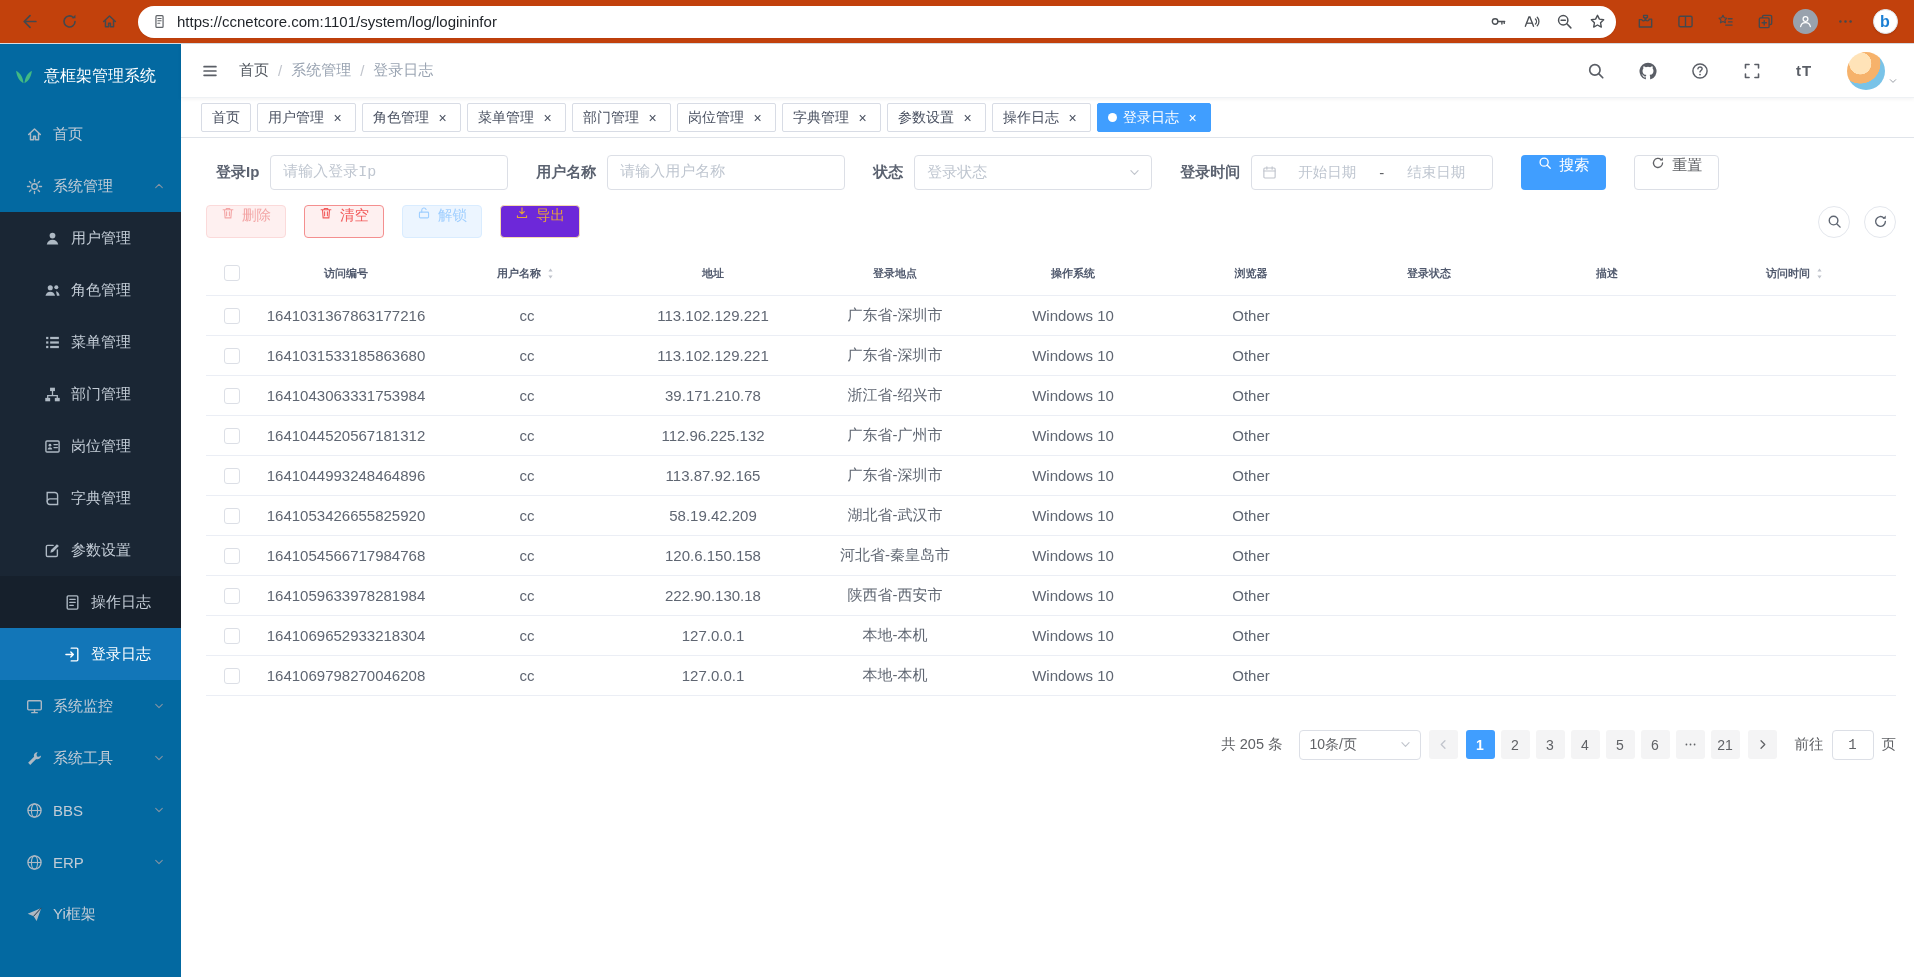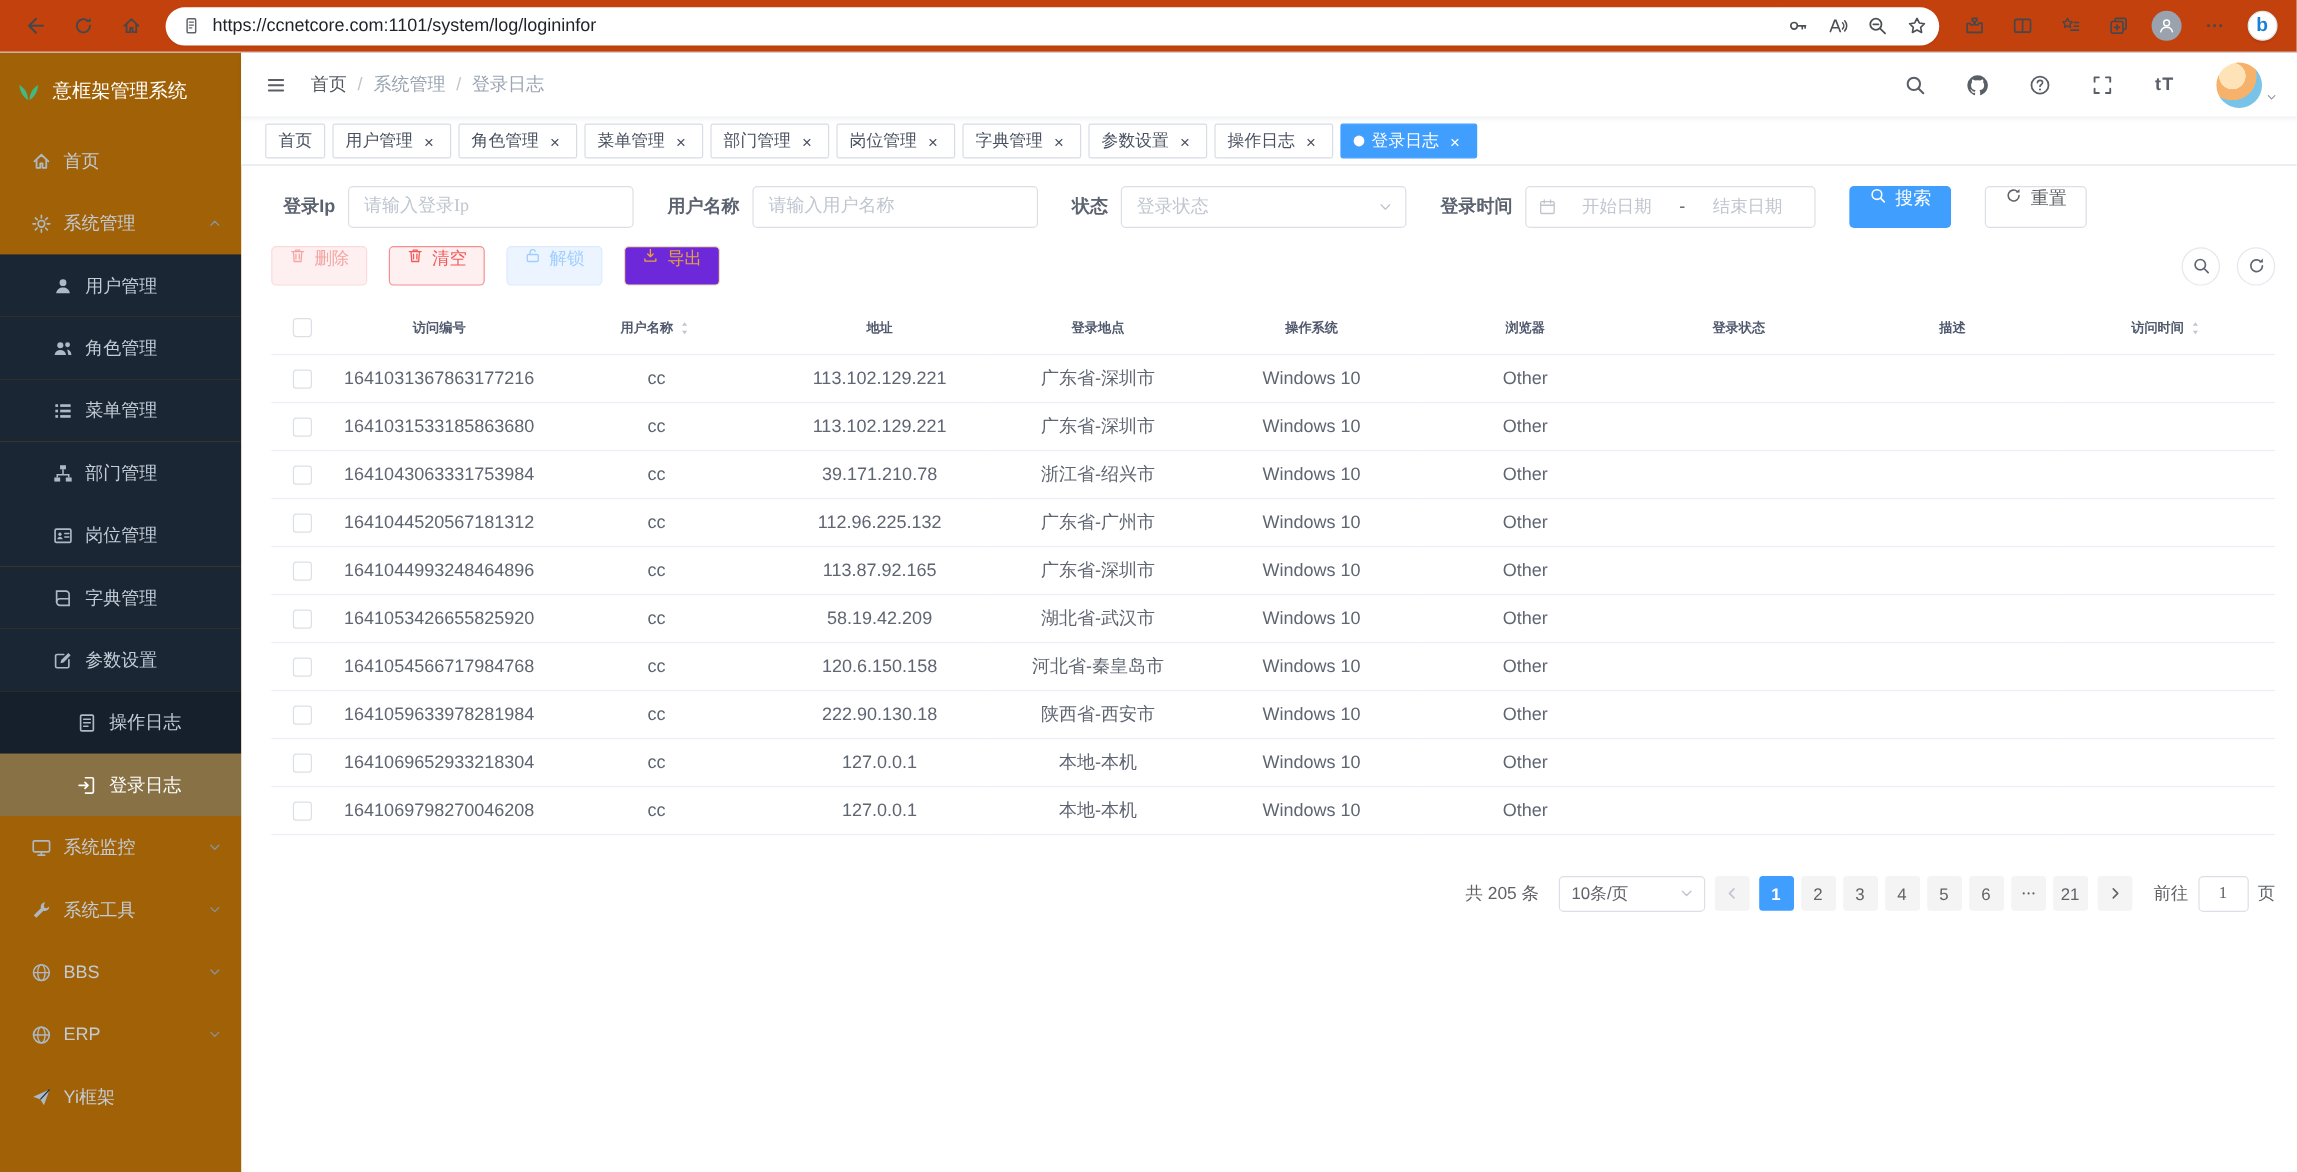--- a/index.html
+++ b/index.html
@@ -1,36 +1,36 @@
 <!DOCTYPE html>
 <html><head>
 <meta charset="utf-8">
 <style>
 *{margin:0;padding:0;box-sizing:border-box}
 html,body{width:1914px;height:977px;overflow:hidden;background:#fff;font-family:"Liberation Sans","DejaVu Sans",sans-serif;font-size:15px;color:#303133}
 button{font-family:inherit;background:none;border:none;cursor:pointer;color:inherit}
-input{font-family:Liberation Serif, serif;outline:none}
+input{font-family:Liberation Mono, monospace;outline:none}
 .ic{display:inline-flex;width:16px;height:16px;flex:none}
 .ic svg{width:100%;height:100%;display:block}
 
 
 .browser{height:44px;background:#c2410c;border-bottom:1px solid #d7dce2;display:flex;align-items:center;padding:0 10px;gap:2px}
 .b-btn{width:38px;height:34px;border-radius:7px;display:flex;align-items:center;justify-content:center;color:#44484d}
 .b-btn .ic{width:17px;height:17px}
 .addr{flex:1;height:32px;background:#fff;border-radius:16px;margin:0 8px;display:flex;align-items:center;padding:0 10px 0 14px;box-shadow:0 1px 2px rgba(0,0,0,.05)}
 .addr .site{color:#5f6368;width:15px;height:15px;margin-right:10px}
 .url{flex:1;color:#1f2328;font-size:15px;white-space:nowrap;overflow:hidden;text-overflow:ellipsis}
 .a-ic{color:#4c5055;width:17px;height:17px;margin-left:16px}
 .profile-circle{width:25px;height:25px;border-radius:50%;background:#99a2ad;display:flex;align-items:center;justify-content:center;color:#fff}
 .profile-circle .ic{width:15px;height:15px}
 .bing{width:25px;height:25px;border-radius:50%;background:#fff;border:1px solid #dfe3e8;display:flex;align-items:center;justify-content:center;font-weight:bold;font-size:16px;color:#1b7fd4;box-shadow:0 1px 2px rgba(0,0,0,.12)}
 
 
 .app{display:flex;height:933px}
-.sidebar{width:201px;flex:none;background:#a16207;overflow:hidden}
+.sidebar{width:181px;flex:none;background:#0369a1;overflow:hidden}
 .logo{height:64px;display:flex;align-items:center;gap:10px;padding:0 14px;color:#fff;font-size:16px;white-space:nowrap}
 .logo-ic{width:20px;height:20px;color:#42b983}
 .menu-item{height:52px;display:flex;align-items:center;gap:10px;padding:0 16px 0 26px;color:#c3ccd6;font-size:15px;cursor:pointer;white-space:nowrap}
 .menu-item.lvl2{padding-left:44px;background:#1a2634}
 .menu-item.lvl3{padding-left:64px;background:#16202c}
 .menu-item.active{background:rgba(64,158,255,.25);color:#fff}
 .mi-ic{width:17px;height:17px;color:#aeb9c4}
 .menu-item.active .mi-ic{color:#fff}
 .mi-label{flex:1}
 .mi-arrow{width:12px;height:12px;color:#8694a3}

